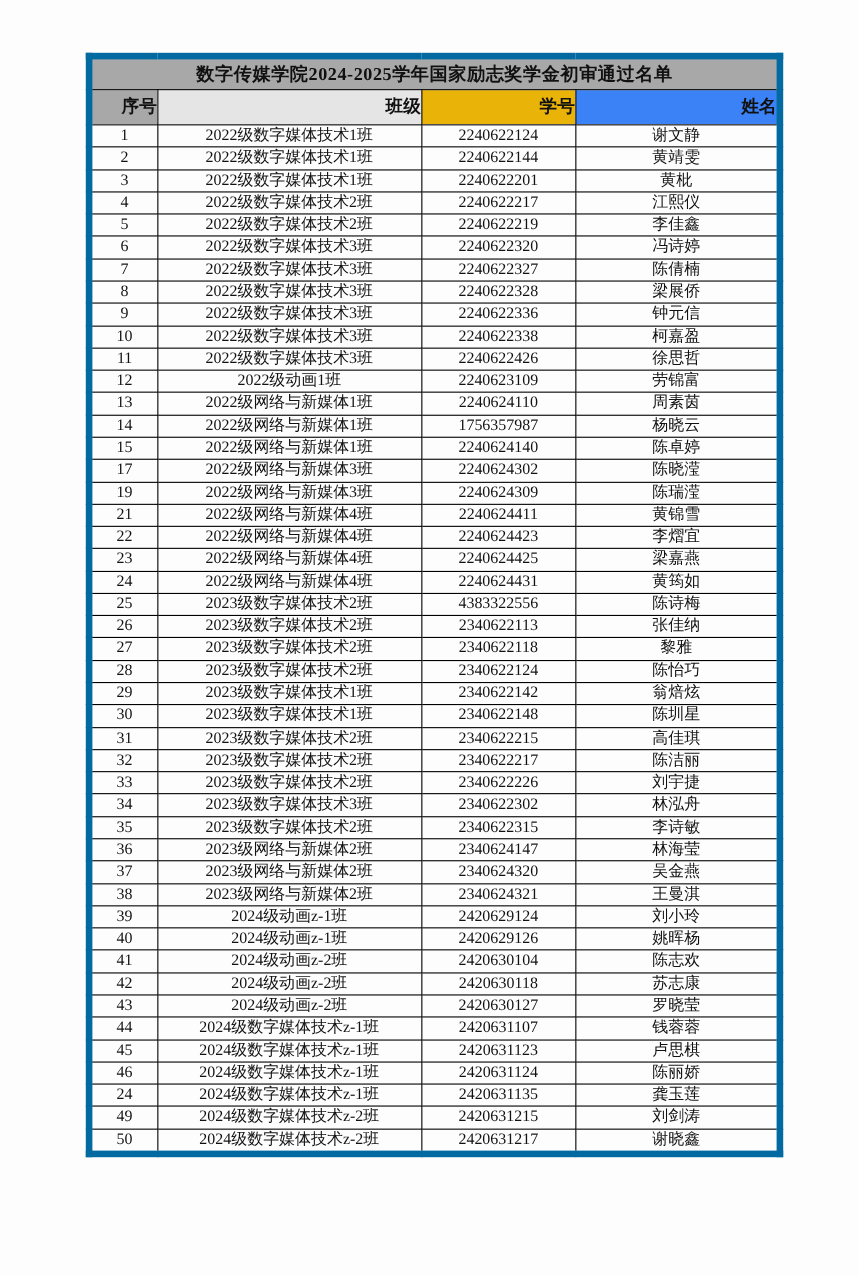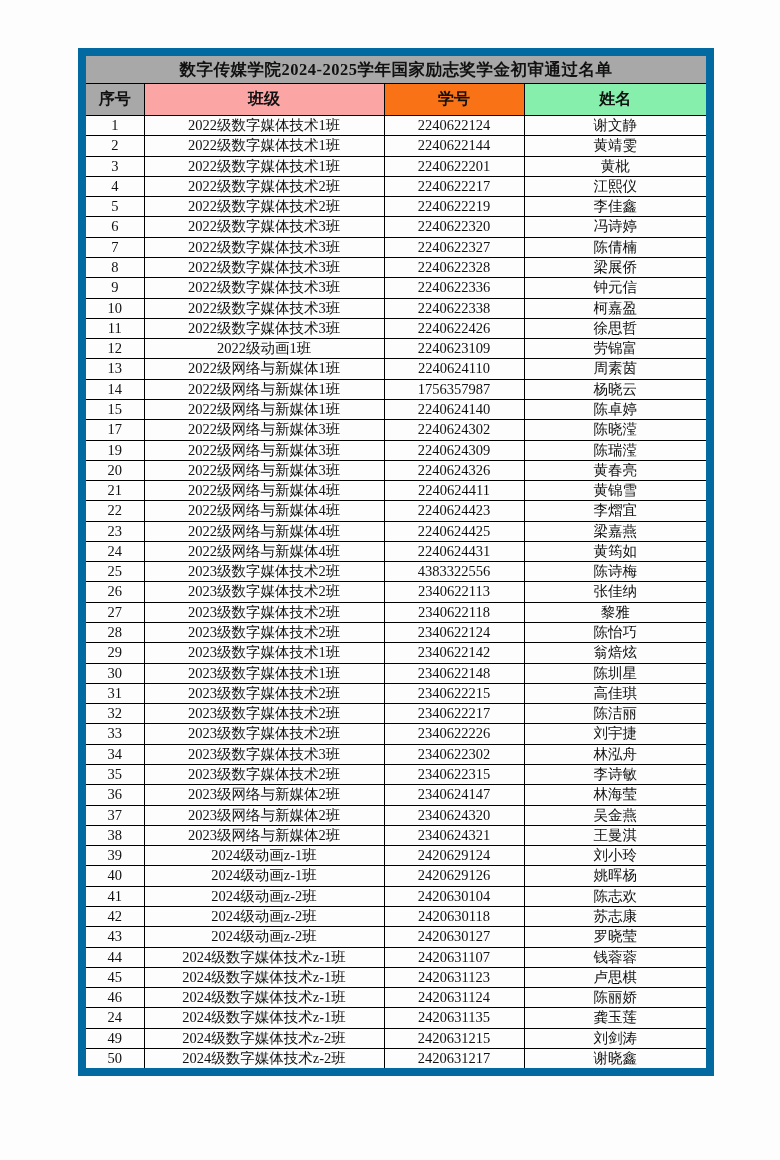--- a/index.html
+++ b/index.html
@@ -19,21 +19,21 @@
     position: absolute;
     inset: 0;
   }
   table.roster {
     position: absolute;
     left: 78px;
     top: 48px;
     width: 628px;
     border-collapse: collapse;
     table-layout: fixed;
-    border: 8px solid #0369a1;
+    border: 6px solid #0369a1;
     padding-left: 32px;
   }
   table.roster th,
   table.roster td {
     border: 1px solid #000;
     padding: 0;
     text-align: center;
     vertical-align: middle;
     white-space: nowrap;
     overflow: hidden;
@@ -41,20 +41,21 @@
   tr.title-row th {
     height: 27px;
     font-size: 16.5px;
     font-weight: bold;
     letter-spacing: 0.5px;
   }
   tr.header-row th {
     height: 31px;
     font-size: 16px;
     font-weight: bold;
+    text-align: right;
   }
   tbody td {
     height: 19.28px;
     line-height: 19.28px;
     font-size: 14.5px;
   }
   col.c-no    { width: 62px; }
   col.c-class { width: 240px; }
   col.c-id    { width: 140px; }
   col.c-name  { width: 186px; }
@@ -69,23 +70,23 @@
       <col class="c-class">
       <col class="c-id">
       <col class="c-name">
     </colgroup>
     <thead>
       <tr class="title-row">
         <th colspan="4" class="title-cell" style="background: rgb(168, 168, 168);">数字传媒学院2024-2025学年国家励志奖学金初审通过名单</th>
       </tr>
       <tr class="header-row">
         <th style="background: rgb(168, 168, 168);">序号</th>
-        <th style="background: #fca5a5;">班级</th>
-        <th style="background: #f97316;">学号</th>
-        <th style="background: #86efac;">姓名</th>
+        <th style="background: #e5e5e5;">班级</th>
+        <th style="background: #eab308;">学号</th>
+        <th style="background: #3b82f6;">姓名</th>
       </tr>
     </thead>
     <tbody id="roster-body">
         <tr>
           <td>1</td>
           <td>2022级数字媒体技术1班</td>
           <td>2240622124</td>
           <td>谢文静</td>
         </tr>
         <tr>
@@ -176,26 +177,20 @@
           <td>17</td>
           <td>2022级网络与新媒体3班</td>
           <td>2240624302</td>
           <td>陈晓滢</td>
         </tr>
         <tr>
           <td>19</td>
           <td>2022级网络与新媒体3班</td>
           <td>2240624309</td>
           <td>陈瑞滢</td>
-        </tr>
-        <tr>
-          <td>20</td>
-          <td>2022级网络与新媒体3班</td>
-          <td>2240624326</td>
-          <td>黄春亮</td>
         </tr>
         <tr>
           <td>21</td>
           <td>2022级网络与新媒体4班</td>
           <td>2240624411</td>
           <td>黄锦雪</td>
         </tr>
         <tr>
           <td>22</td>
           <td>2022级网络与新媒体4班</td>

